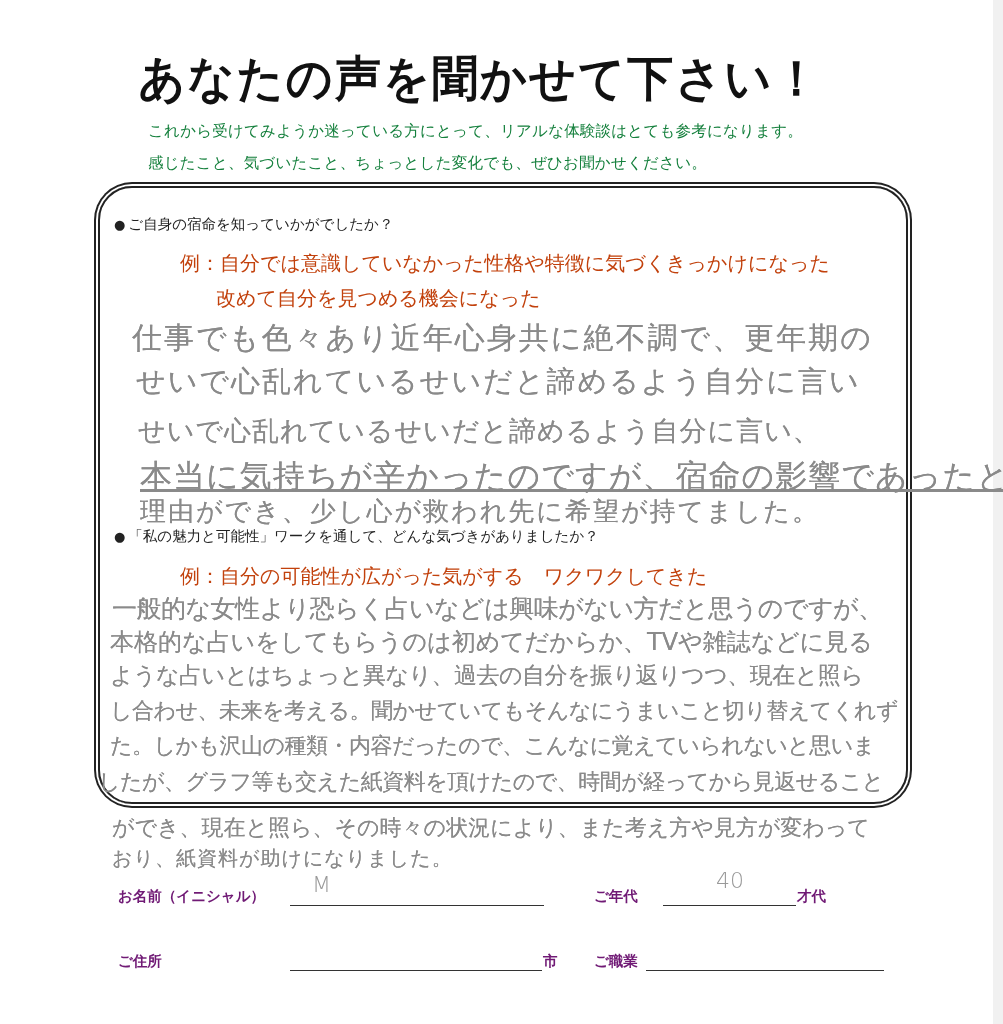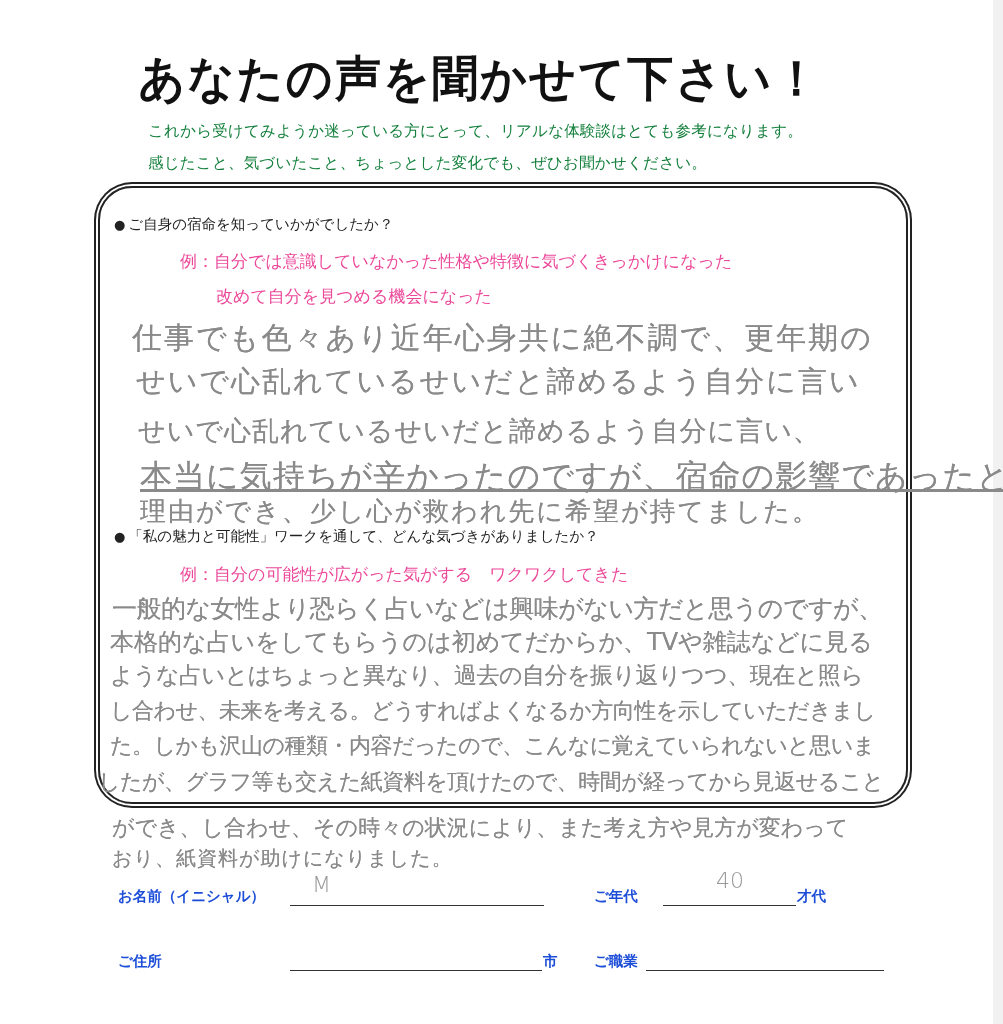--- a/index.html
+++ b/index.html
@@ -29,33 +29,33 @@
 
   .qbox {
     position: absolute; left: 98px; top: 186px; width: 806px; height: 614px;
     border: 2px solid #222; border-radius: 34px;
     box-shadow: 0 0 0 2px #fff, 0 0 0 4px #222;
   }
   .q {
     position: absolute; font-size: 14.5px; color: #222;
   }
   .bullet { font-size: 13px; margin-right: 3px; }
-  .ex { position: absolute; font-size: 17px; color: #ec4899; }
+  .ex { position: absolute; font-size: 20px; color: #c2410c; }
 
   .hand {
     position: absolute; left: 0; width: 1003px;
     font-family: "DejaVu Sans", sans-serif;
     color: #8a8a8a; font-weight: normal;
     white-space: nowrap; letter-spacing: 2px;
     text-shadow: 0 0 0.6px #999;
   }
   .hand .line { position: absolute; white-space: nowrap; }
 
   .form-label {
-    position: absolute; font-size: 14.5px; font-weight: bold; color: #1d4ed8;
+    position: absolute; font-size: 14.5px; font-weight: bold; color: #701a75;
   }
   .form-line {
     position: absolute; height: 0; border-bottom: 1.5px solid #333;
   }
   .form-value {
     position: absolute; font-size: 22px; color: #999;
     font-family: "DejaVu Sans", sans-serif; font-weight: 300;
   }
 </style>
 </head>
@@ -85,24 +85,24 @@
 
 <div class="q" style="left:114px; top:527px;">
   <span class="bullet">●</span><span>「私の魅力と可能性」ワークを通して、どんな気づきがありましたか？</span>
 </div>
 <div class="ex" style="left:180px; top:563px;">例：自分の可能性が広がった気がする　ワクワクしてきた</div>
 
 <div class="hand">
   <div class="line" style="left:112px; top:592px; font-size:25px; letter-spacing:-0.5px;">一般的な女性より恐らく占いなどは興味がない方だと思うのですが、</div>
   <div class="line" style="left:110px; top:626px; font-size:24px; letter-spacing:0px;">本格的な占いをしてもらうのは初めてだからか、TVや雑誌などに見る</div>
   <div class="line" style="left:110px; top:660px; font-size:23px; letter-spacing:-0.5px;">ような占いとはちょっと異なり、過去の自分を振り返りつつ、現在と照ら</div>
-  <div class="line" style="left:110px; top:696px; font-size:22px; letter-spacing:-0.5px;">し合わせ、未来を考える。どうすればよくなるか方向性を示していただきまし</div>
+  <div class="line" style="left:110px; top:696px; font-size:22px; letter-spacing:-0.5px;">し合わせ、未来を考える。聞かせていてもそんなにうまいこと切り替えてくれず</div>
   <div class="line" style="left:110px; top:731px; font-size:22px; letter-spacing:-0.5px;">た。しかも沢山の種類・内容だったので、こんなに覚えていられないと思いま</div>
   <div class="line" style="left:98px; top:767px; font-size:22px; letter-spacing:-0.5px;">したが、グラフ等も交えた紙資料を頂けたので、時間が経ってから見返せること</div>
-  <div class="line" style="left:112px; top:813px; font-size:22px; letter-spacing:0px;">ができ、し合わせ、その時々の状況により、また考え方や見方が変わって</div>
+  <div class="line" style="left:112px; top:813px; font-size:22px; letter-spacing:0px;">ができ、現在と照ら、その時々の状況により、また考え方や見方が変わって</div>
   <div class="line" style="left:112px; top:845px; font-size:20px; letter-spacing:1px;">おり、紙資料が助けになりました。</div>
 </div>
 
 <div class="form-label" style="left:118px; top:887px;">お名前（イニシャル）</div>
 <div class="form-line" style="left:290px; top:905px; width:254px;"></div>
 <div class="form-value" style="left:312px; top:872px;">M</div>
 
 <div class="form-label" style="left:594px; top:887px;font-family:Liberation Serif, serif;">ご年代</div>
 <div class="form-line" style="left:663px; top:905px; width:133px;"></div>
 <div class="form-value" style="left:716px; top:868px;">40</div>

